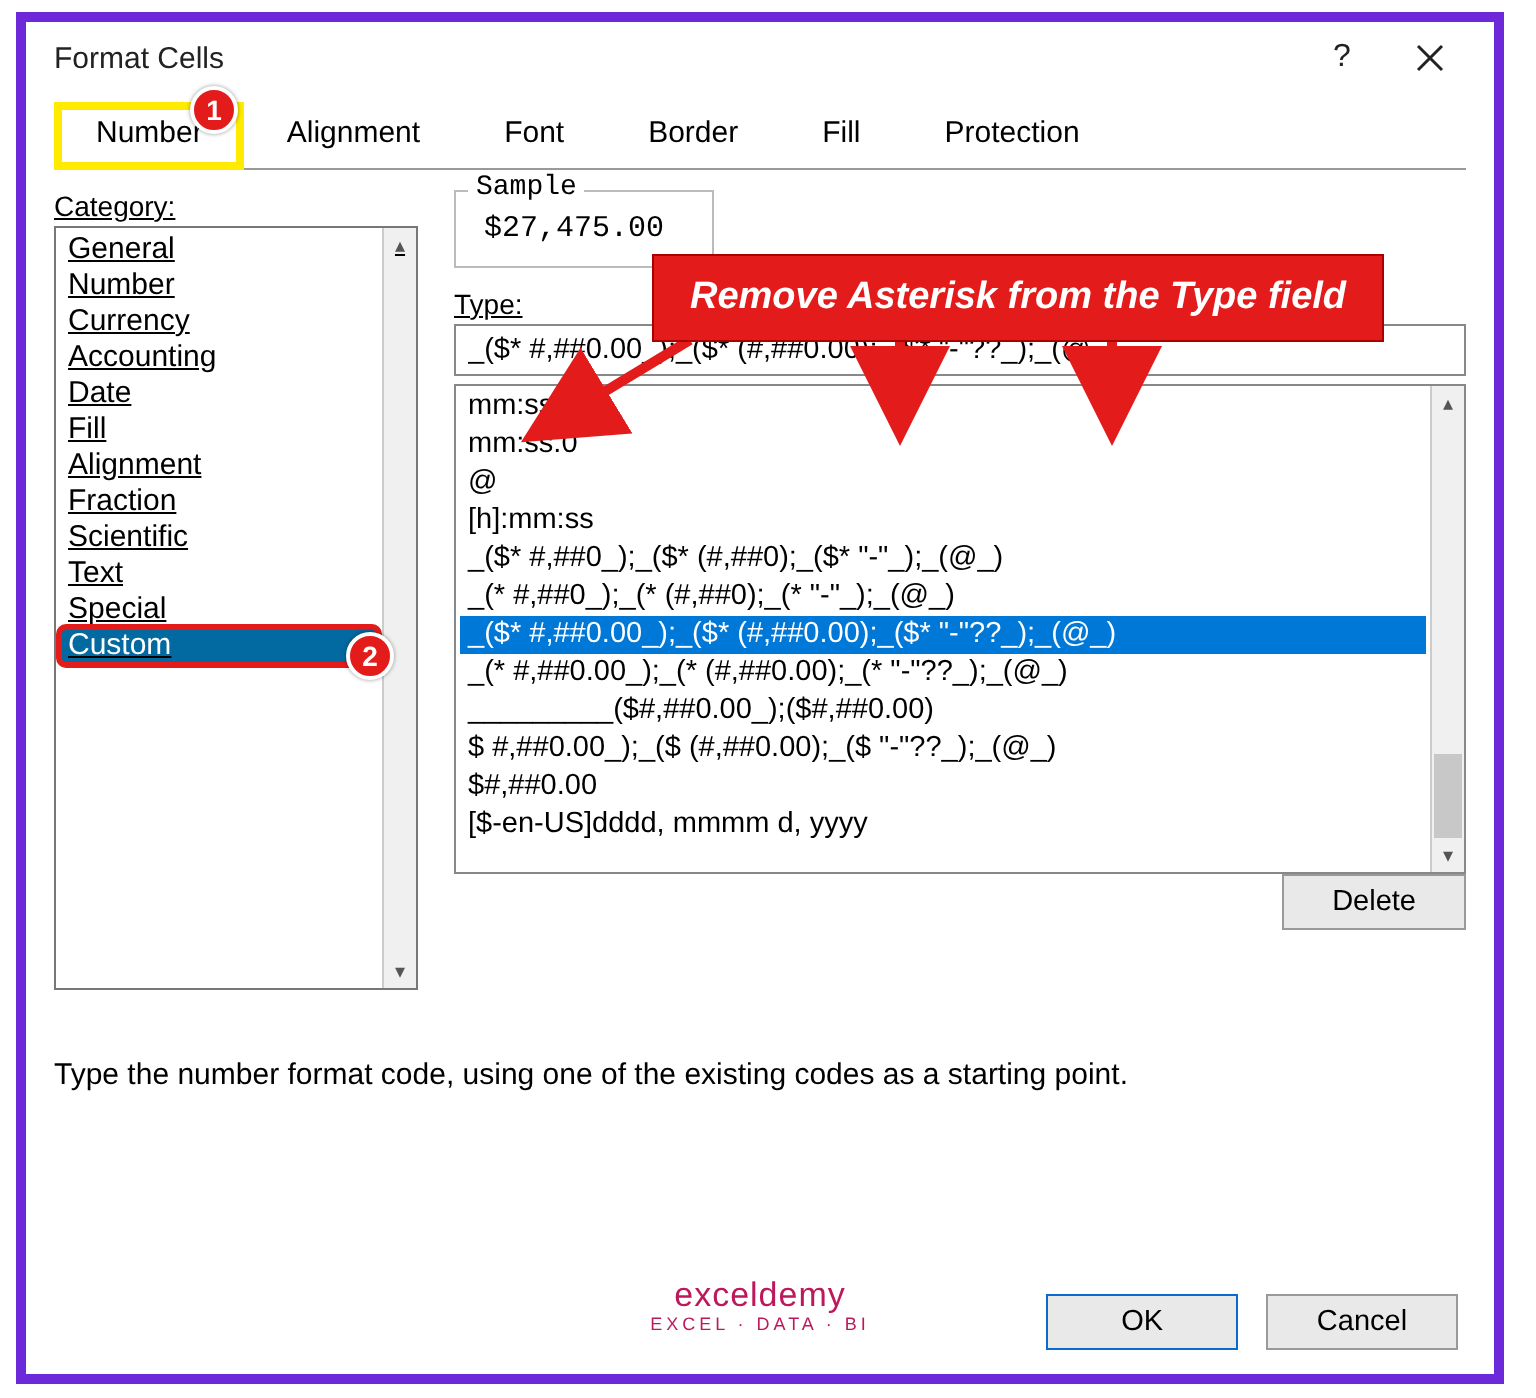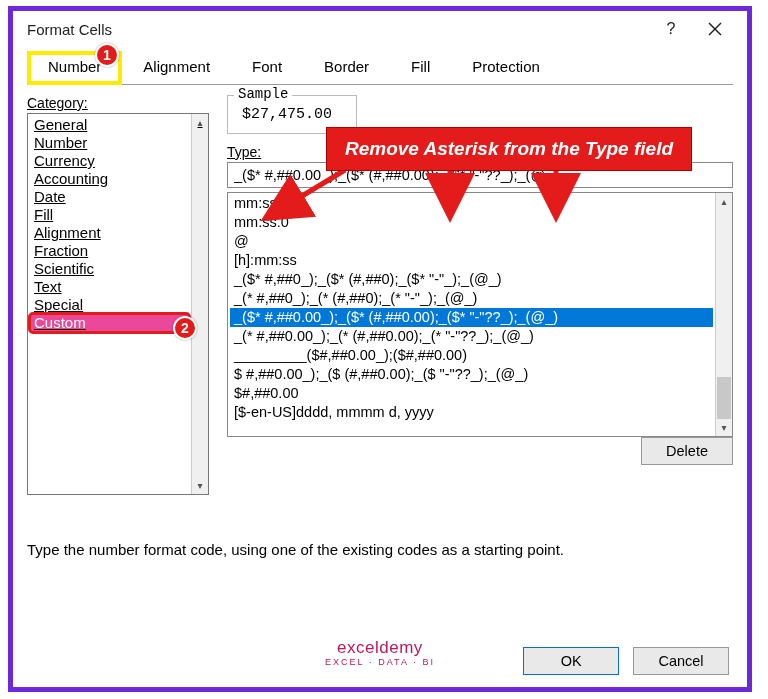--- a/index.html
+++ b/index.html
@@ -65,21 +65,21 @@
   .cat-box {
     border: 1px solid #777;
     height: 382px;
     position: relative;
     display: flex;
     text-decoration: underline;
   }
   .cat-list { flex: 1; padding: 2px 2px; overflow: hidden; }
   .cat-item { padding: 0 4px; font-size: 15px; line-height: 18px; cursor: pointer; }
   .cat-item.sel {
-    background: #ec4899;
+    background: #0369a1;
     color: #fff;
     outline: 3px solid #e31b1b;
     outline-offset: -1px;
     border-radius: 3px;
   }
   .scroll-track {
     width: 17px;
     border-left: 1px solid #ccc;
     background: #f0f0f0;
     position: relative;
@@ -123,21 +123,21 @@
   .fmt-item { padding: 0 4px; font-size: 14.5px; line-height: 19px; white-space: nowrap; cursor: pointer; }
   .fmt-item.sel { background: #0078d7; color: #fff; }
   .delete-row { text-align: right; margin-top: 0; }
   .btn {
     border: 1px solid #999;
     background: #e9e9e9;
     padding: 5px 24px;
     font-size: 14.5px;
     cursor: pointer;
   }
-  .helptext { margin-top: 46px; font-size: 15px; }
+  .helptext { margin-top: 34px; font-size: 15px; }
   .footer {
     position: absolute;
     bottom: 12px; right: 18px; left: 18px;
     text-align: right;
   }
   .footer .btn { margin-left: 10px; min-width: 96px; }
   .btn.primary { border: 1.5px solid #0a6bcf; }
   .badge {
     position: absolute;
     width: 24px; height: 24px;

